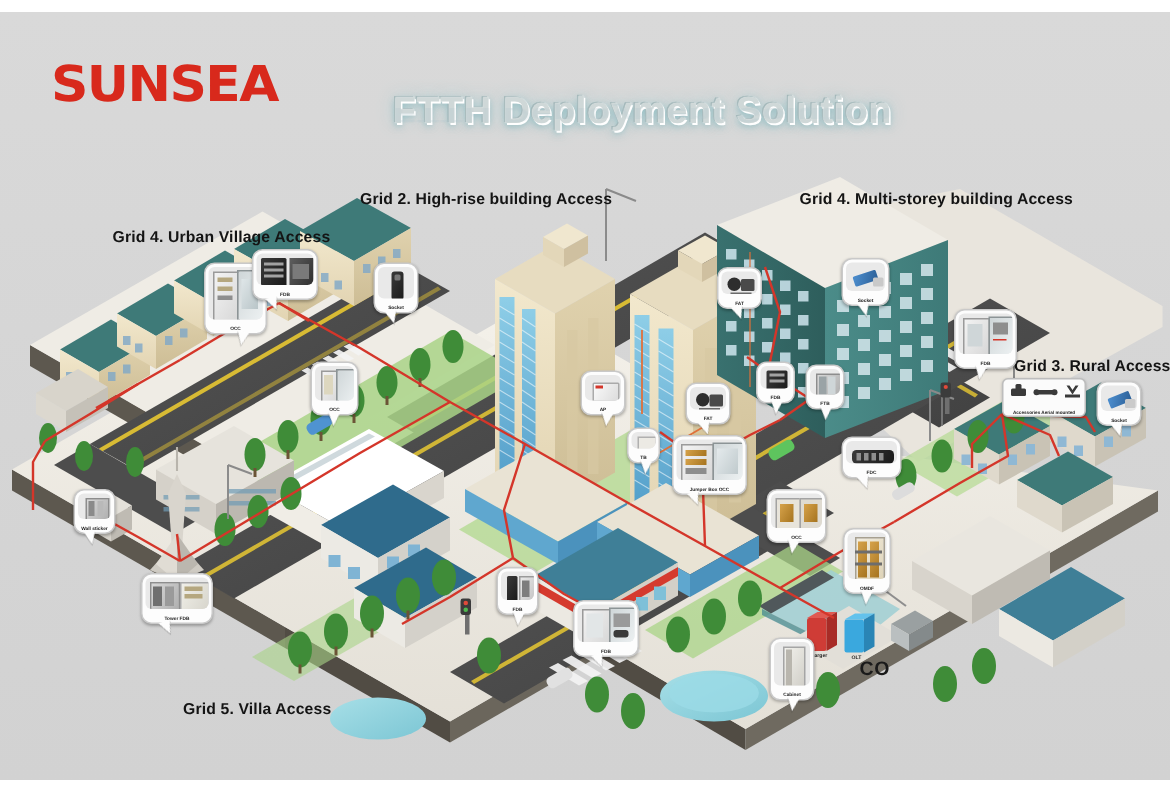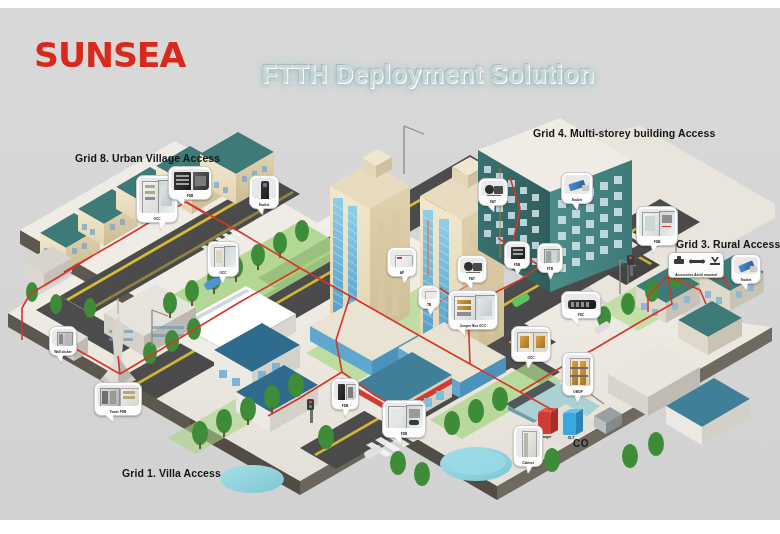--- a/index.html
+++ b/index.html
@@ -94,21 +94,21 @@
   #acc-box{
     position:absolute;background:#fbfbfb;border:1px solid #bdbdbd;border-radius:4px;
     box-shadow:0 1px 2px rgba(0,0,0,.25);box-sizing:border-box;
   }
   #acc-box .cap{
     position:absolute;left:0;right:0;bottom:0px;text-align:center;
     font-size:3.1px;font-weight:bold;color:#1c1c1c;white-space:nowrap;
   }
   
   #co-label{
-    position:absolute;font-size:10px;font-weight:bold;color:#1a1a1a;letter-spacing:.5px;
+    position:absolute;font-size:13px;font-weight:bold;color:#1a1a1a;letter-spacing:.5px;
   }
   .free-cap{
     position:absolute;font-size:3.4px;font-weight:bold;color:#1c1c1c;
     white-space:nowrap;text-align:center;
   }
 </style>
 </head>
 <body>
 
 <div id="stage">
@@ -684,24 +684,25 @@
           <path d="M22,318 L22,332"></path>
         </g>
 
         <g stroke="#e0703a" stroke-width="1.2" fill="none">
           <path d="M428,268 L428,212"></path>
           <path d="M436,296 L470,276"></path>
         </g>
       </svg>
     </div>
 
-    <div class="grid-label" style="left:75px;top:144px;">Grid 8. Urban Village Access</div>
+    <div class="grid-label" style="left:75px;top:144px;">Grid 4. Urban Village Access</div>
+    <div class="grid-label" style="left:240px;top:119px;">Grid 2. High-rise building Access</div>
     <div class="grid-label" style="left:533px;top:119px;">Grid 4. Multi-storey building Access</div>
     <div class="grid-label" style="left:676px;top:230px;">Grid 3. Rural Access</div>
-    <div class="grid-label" style="left:122px;top:459px;">Grid 1. Villa Access</div>
+    <div class="grid-label" style="left:122px;top:459px;">Grid 5. Villa Access</div>
 
     <div id="co-label" style="left:573px;top:430px;">CO</div>
 
     <div class="free-cap" style="left:532px;top:427px;width:26px;">Charger</div>
     <div class="free-cap" style="left:559px;top:428px;width:24px;">OLT</div>
 
     <div id="acc-box" style="left:668px;top:244px;width:56px;height:26px;">
       <svg width="54" height="17" viewBox="0 0 54 17" style="position:absolute;left:1px;top:1px;">
         <g fill="#3a3a3a">
           <rect x="4" y="5" width="10" height="5" rx="1"></rect>

